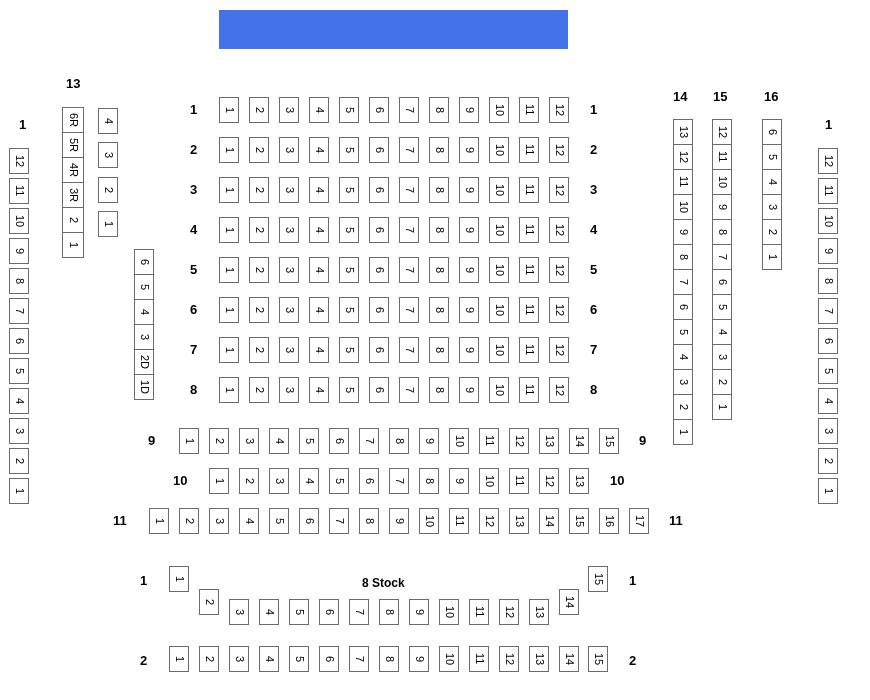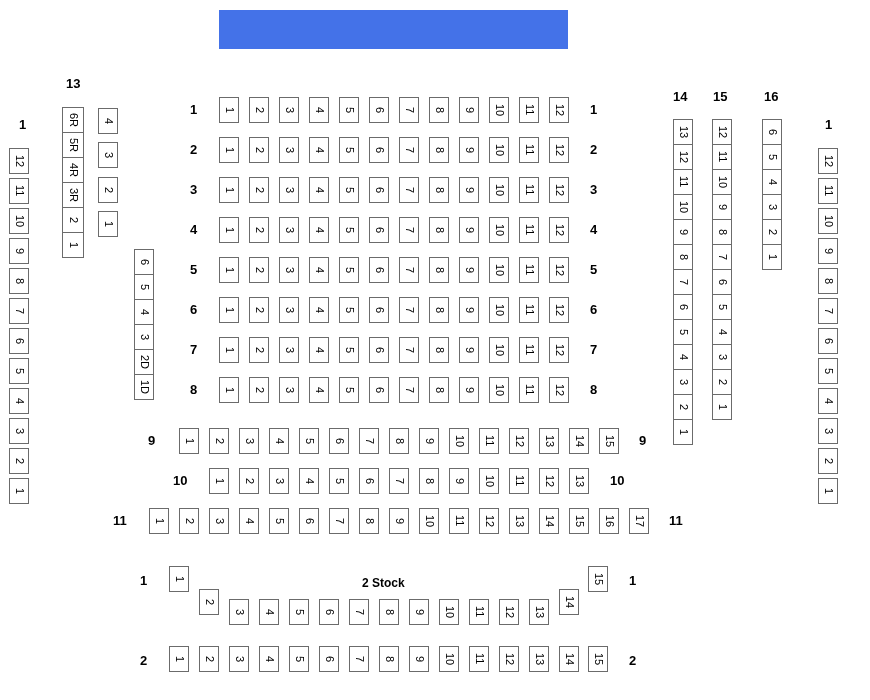--- a/index.html
+++ b/index.html
@@ -343,13 +343,13 @@
 <div class="seat" style="left: 818px; top: 388px;">4</div>
 <div class="seat" style="left: 818px; top: 418px;">3</div>
 <div class="seat" style="left: 818px; top: 448px;">2</div>
 <div class="seat" style="left: 818px; top: 478px;">1</div>
 <div class="blocklabel" style="left: 66px; top: 76px;">13</div>
 <div class="blocklabel" style="left: 673px; top: 89px;">14</div>
 <div class="blocklabel" style="left: 713px; top: 89px;">15</div>
 <div class="blocklabel" style="left: 764px; top: 89px;">16</div>
 <div class="blocklabel" style="left: 19px; top: 117px;">1</div>
 <div class="blocklabel" style="left: 825px; top: 117px;">1</div>
-<div class="floorlabel" style="left: 362px; top: 576px;">2 Stock</div>
+<div class="floorlabel" style="left: 362px; top: 576px;">8 Stock</div>
 
 </body></html>

